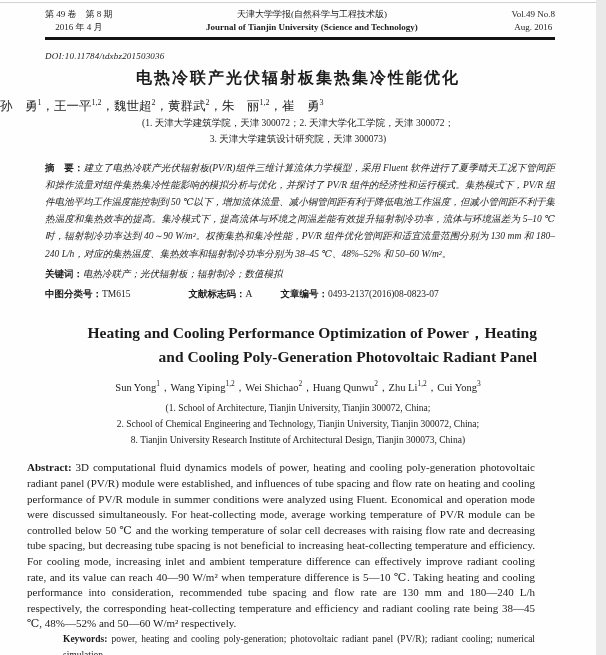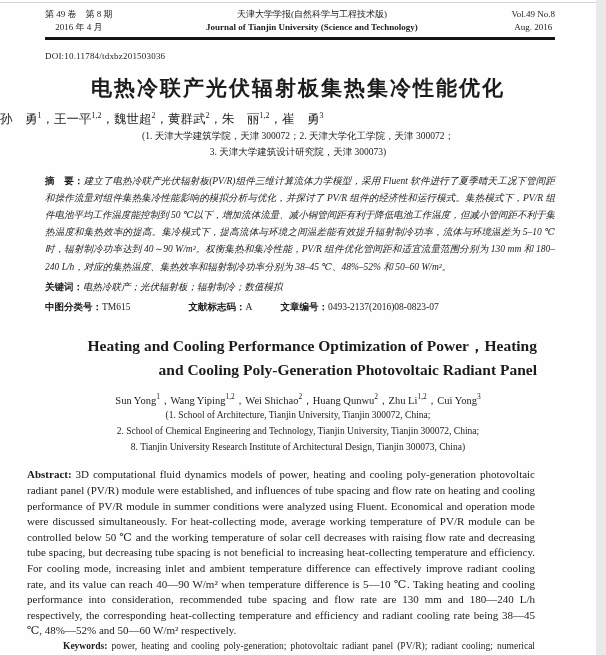--- a/index.html
+++ b/index.html
@@ -17,25 +17,25 @@
     display:flex;justify-content:space-between;align-items:flex-start;
     margin:8px 41px 0 45px;font-size:9px;line-height:13px;
   }
   .header .cell{white-space:nowrap;}
   .header .left{text-align:center;}
   .header .center{text-align:center;flex:1;}
   .header .right{text-align:center;}
   .journal-en{font-weight:bold;}
   .rule{margin:3px 41px 0 45px;height:2.5px;background:#141414;}
 
-  .doi{margin:11px 45px 0 45px;font-size:9px;letter-spacing:.2px;}
+  .doi{margin:11px 45px 0 45px;font-size:9px;letter-spacing:.2px;font-style:italic;}
 
   .title-cn{
-    margin-top:13px;text-align:center;
-    font-size:21px;font-weight:bold;letter-spacing:2px;
+    margin-top:7px;text-align:center;
+    font-size:16px;font-weight:bold;letter-spacing:2px;
   }
   .authors-cn{margin-top:9px;text-align:left;font-size:12.5px;}
   .authors-cn sup{font-size:8px;}
   .affil-cn{margin-top:0;text-align:center;font-size:9.5px;line-height:16px;}
 
   .abstract-cn{
     margin:13px 41px 0 45px;text-align:justify;
     font-size:9.5px;line-height:17.2px;
   }
   .abstract-cn .body, .kw-cn .val{font-style:italic;}
@@ -44,21 +44,21 @@
   .class-line{margin:4px 41px 0 45px;font-size:9.5px;line-height:16px;display:flex;}
   .class-line .item1{margin-right:58px;}
   .class-line .item2{margin-right:28px;}
 
   .title-en{
     margin:19px auto 0 auto;max-width:478px;text-align:right;
     font-size:15.5px;font-weight:bold;line-height:24px;
   }
   .authors-en{margin-top:10px;text-align:center;font-size:10.5px;}
   .authors-en sup{font-size:7.5px;}
-  .affil-en{text-align:center;font-size:9.5px;line-height:16px;}
+  .affil-en{margin-top:6px;text-align:center;font-size:9.5px;line-height:16px;}
 
   .abstract-en{
     margin:12px 61px 0 27px;text-align:justify;
     font-size:11px;line-height:15.6px;
   }
   .kw-en{margin:0 61px 0 63px;text-align:justify;font-size:9.5px;line-height:15.6px;}
 </style>
 </head>
 <body>
 

